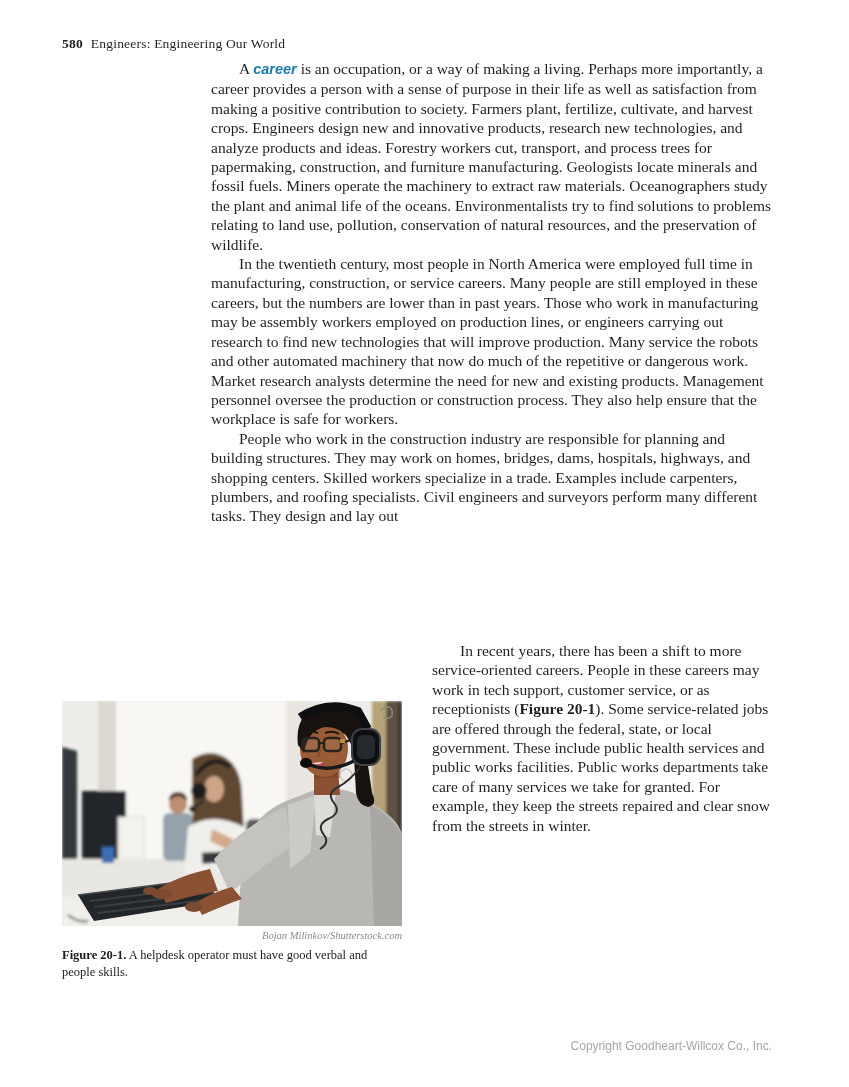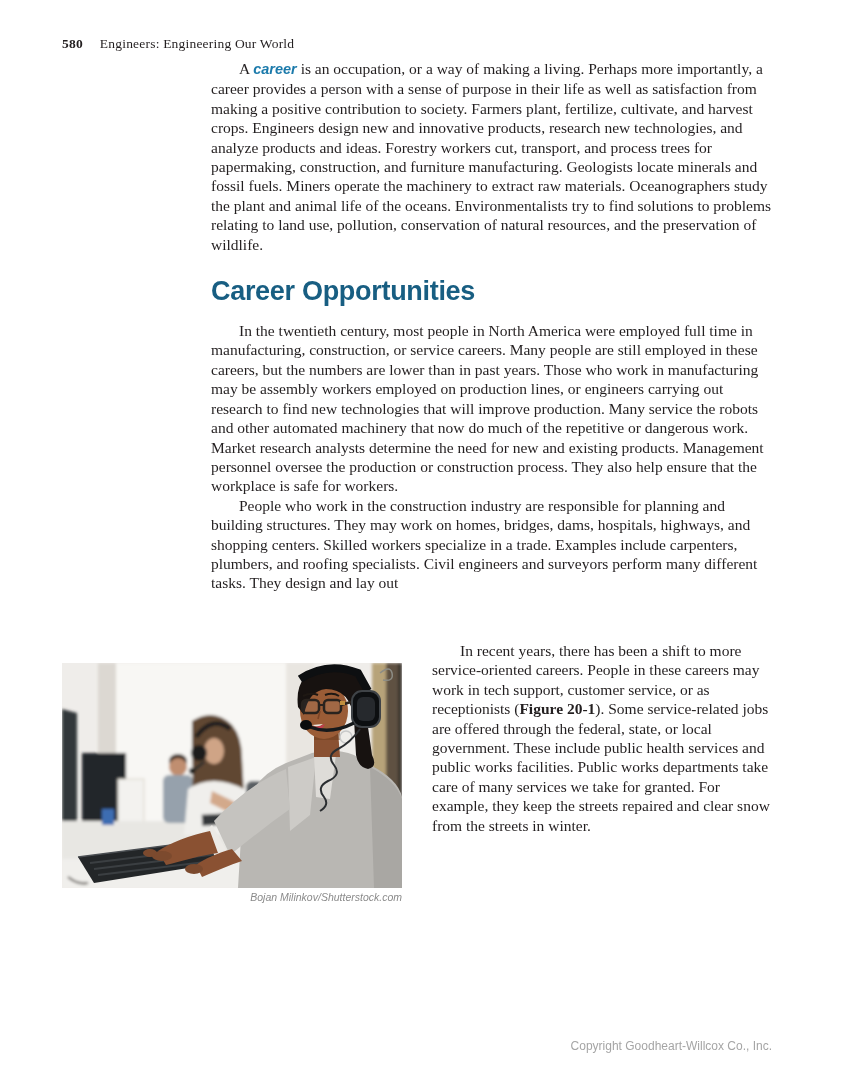--- a/index.html
+++ b/index.html
@@ -6,21 +6,21 @@
   html,body { background:#ffffff; }
   .page {
     position:relative; width:849px; height:1087px; margin:0 auto;
     background:#ffffff; overflow:hidden;
     font-family:"Liberation Serif", serif; color:var(--body-text,#231f20);
   }
   .running-head {
     position:absolute; left:62px; top:36px;
     font-size:13.5px; letter-spacing:0.2px; white-space:nowrap;
   }
-  .running-head .pagenum { font-weight:bold; margin-right:17px; }
+  .running-head .pagenum { font-weight:bold; margin-right:8px; }
   .main-col {
     position:absolute; left:211px; top:59px; width:561px;
     font-size:15.5px; line-height:19.4px;
   }
   p.body-par { text-indent:28px; }
   .section-heading {
     font-family:"Liberation Sans", sans-serif; font-weight:bold;
     font-size:27px; line-height:33px; letter-spacing:-0.3px;
     color:var(--heading,#185e82);
     margin-top:21px; margin-bottom:13px; text-indent:0;
@@ -28,22 +28,22 @@
   .term {
     font-family:"Liberation Sans", sans-serif; font-style:italic; font-weight:bold;
     color:var(--term-blue,#1b7aab); font-size:14.5px;
   }
   .figure-ref { font-weight:bold;margin-top:7px; }
   .right-col {
     position:absolute; left:432px; top:641px; width:341px;
     font-size:15.5px; line-height:19.4px;
   }
   .figure {
-    position:absolute; left:62px; top:663px; width:340px;
-    font-family:Liberation Sans, sans-serif;
+    position:absolute; left:62px; top:701px; width:340px;
+    font-family:Liberation Serif, serif;
   }
   .photo { display:block; width:340px; height:225px; }
   .credit {
     text-align:right; font-size:10.5px; font-style:italic;
     color:var(--credit-gray,#8a8a8a); margin-top:3px; line-height:13px;
   }
   .caption {
     margin-top:5px; font-size:12.5px; line-height:16.5px; color:#1c1c1a;
   }
   .caption .cap-label { font-weight:bold; }
@@ -58,21 +58,20 @@
 
 <div class="page">
 
   <div class="running-head">
     <span class="pagenum">580</span><span>Engineers: Engineering Our World</span>
   </div>
 
   <div class="main-col">
     <p class="body-par"><span>A </span><span class="term">career</span><span> is an occupation, or a way of making a living. Perhaps more importantly, a career provides a person with a sense of purpose in their life as well as satisfaction from making a positive contribution to society. Farmers plant, fertilize, cultivate, and harvest crops. Engineers design new and innovative products, research new technologies, and analyze products and ideas. Forestry workers cut, transport, and process trees for papermaking, construction, and furniture manufacturing. Geologists locate minerals and fossil fuels. Miners operate the machinery to extract raw materials. Oceanographers study the plant and animal life of the oceans. Environmentalists try to find solutions to problems relating to land use, pollution, conservation of natural resources, and the preservation of wildlife.</span></p>
 
-    <h2 class="section-heading">Career Opportunities</h2>
 
     <p class="body-par">In the twentieth century, most people in North America were employed full time in manufacturing, construction, or service careers. Many people are still employed in these careers, but the numbers are lower than in past years. Those who work in manufacturing may be assembly workers employed on production lines, or engineers carrying out research to find new technologies that will improve production. Many service the robots and other automated machinery that now do much of the repetitive or dangerous work. Market research analysts determine the need for new and existing products. Management personnel oversee the production or construction process. They also help ensure that the workplace is safe for workers.</p>
 
     <p class="body-par">People who work in the construction industry are responsible for planning and building structures. They may work on homes, bridges, dams, hospitals, highways, and shopping centers. Skilled workers specialize in a trade. Examples include carpenters, plumbers, and roofing specialists. Civil engineers and surveyors perform many different tasks. They design and lay out</p>
   </div>
 
   <div class="right-col">
     <p class="body-par"><span>In recent years, there has been a shift to more service-oriented careers. People in these careers may work in tech support, customer service, or as receptionists (</span><span class="figure-ref">Figure 20-1</span><span>). Some service-related jobs are offered through the federal, state, or local government. These include public health services and public works facilities. Public works departments take care of many services we take for granted. For example, they keep the streets repaired and clear snow from the streets in winter.</span></p>
   </div>
 
@@ -155,17 +154,18 @@
           <rect x="295" y="34" width="18" height="24" rx="6" fill="#26292d"></rect>
           <path d="M292,60 Q268,72 248,64" stroke="#16191b" stroke-width="3.5" fill="none"></path>
           <ellipse cx="244" cy="62" rx="6" ry="5" fill="#0a0c0d"></ellipse>
         </g>
         <circle cx="284" cy="74" r="6" fill="none" stroke="#c9c9c9" stroke-width="1.5"></circle>
         <path d="M298,66 q-10,14 -22,20 q-12,6 -4,16 q8,10 -6,16 q-12,6 -4,16 q6,8 -4,14" stroke="#2b2e31" stroke-width="2" fill="none"></path>
         <path d="M318,10 q10,-8 12,0 q2,9 -9,7" stroke="#8c8c85" stroke-width="1.5" fill="none"></path>
       </g>
     </svg>
     <div class="credit">Bojan Milinkov/Shutterstock.com</div>
+    <figcaption class="caption"><span class="cap-label">Figure 20-1.</span><span> A helpdesk operator must have good verbal and people skills.</span></figcaption>
   </figure>
 
   <div class="page-footer">Copyright Goodheart-Willcox Co., Inc.</div>
 
 </div>
 
 </body></html>

